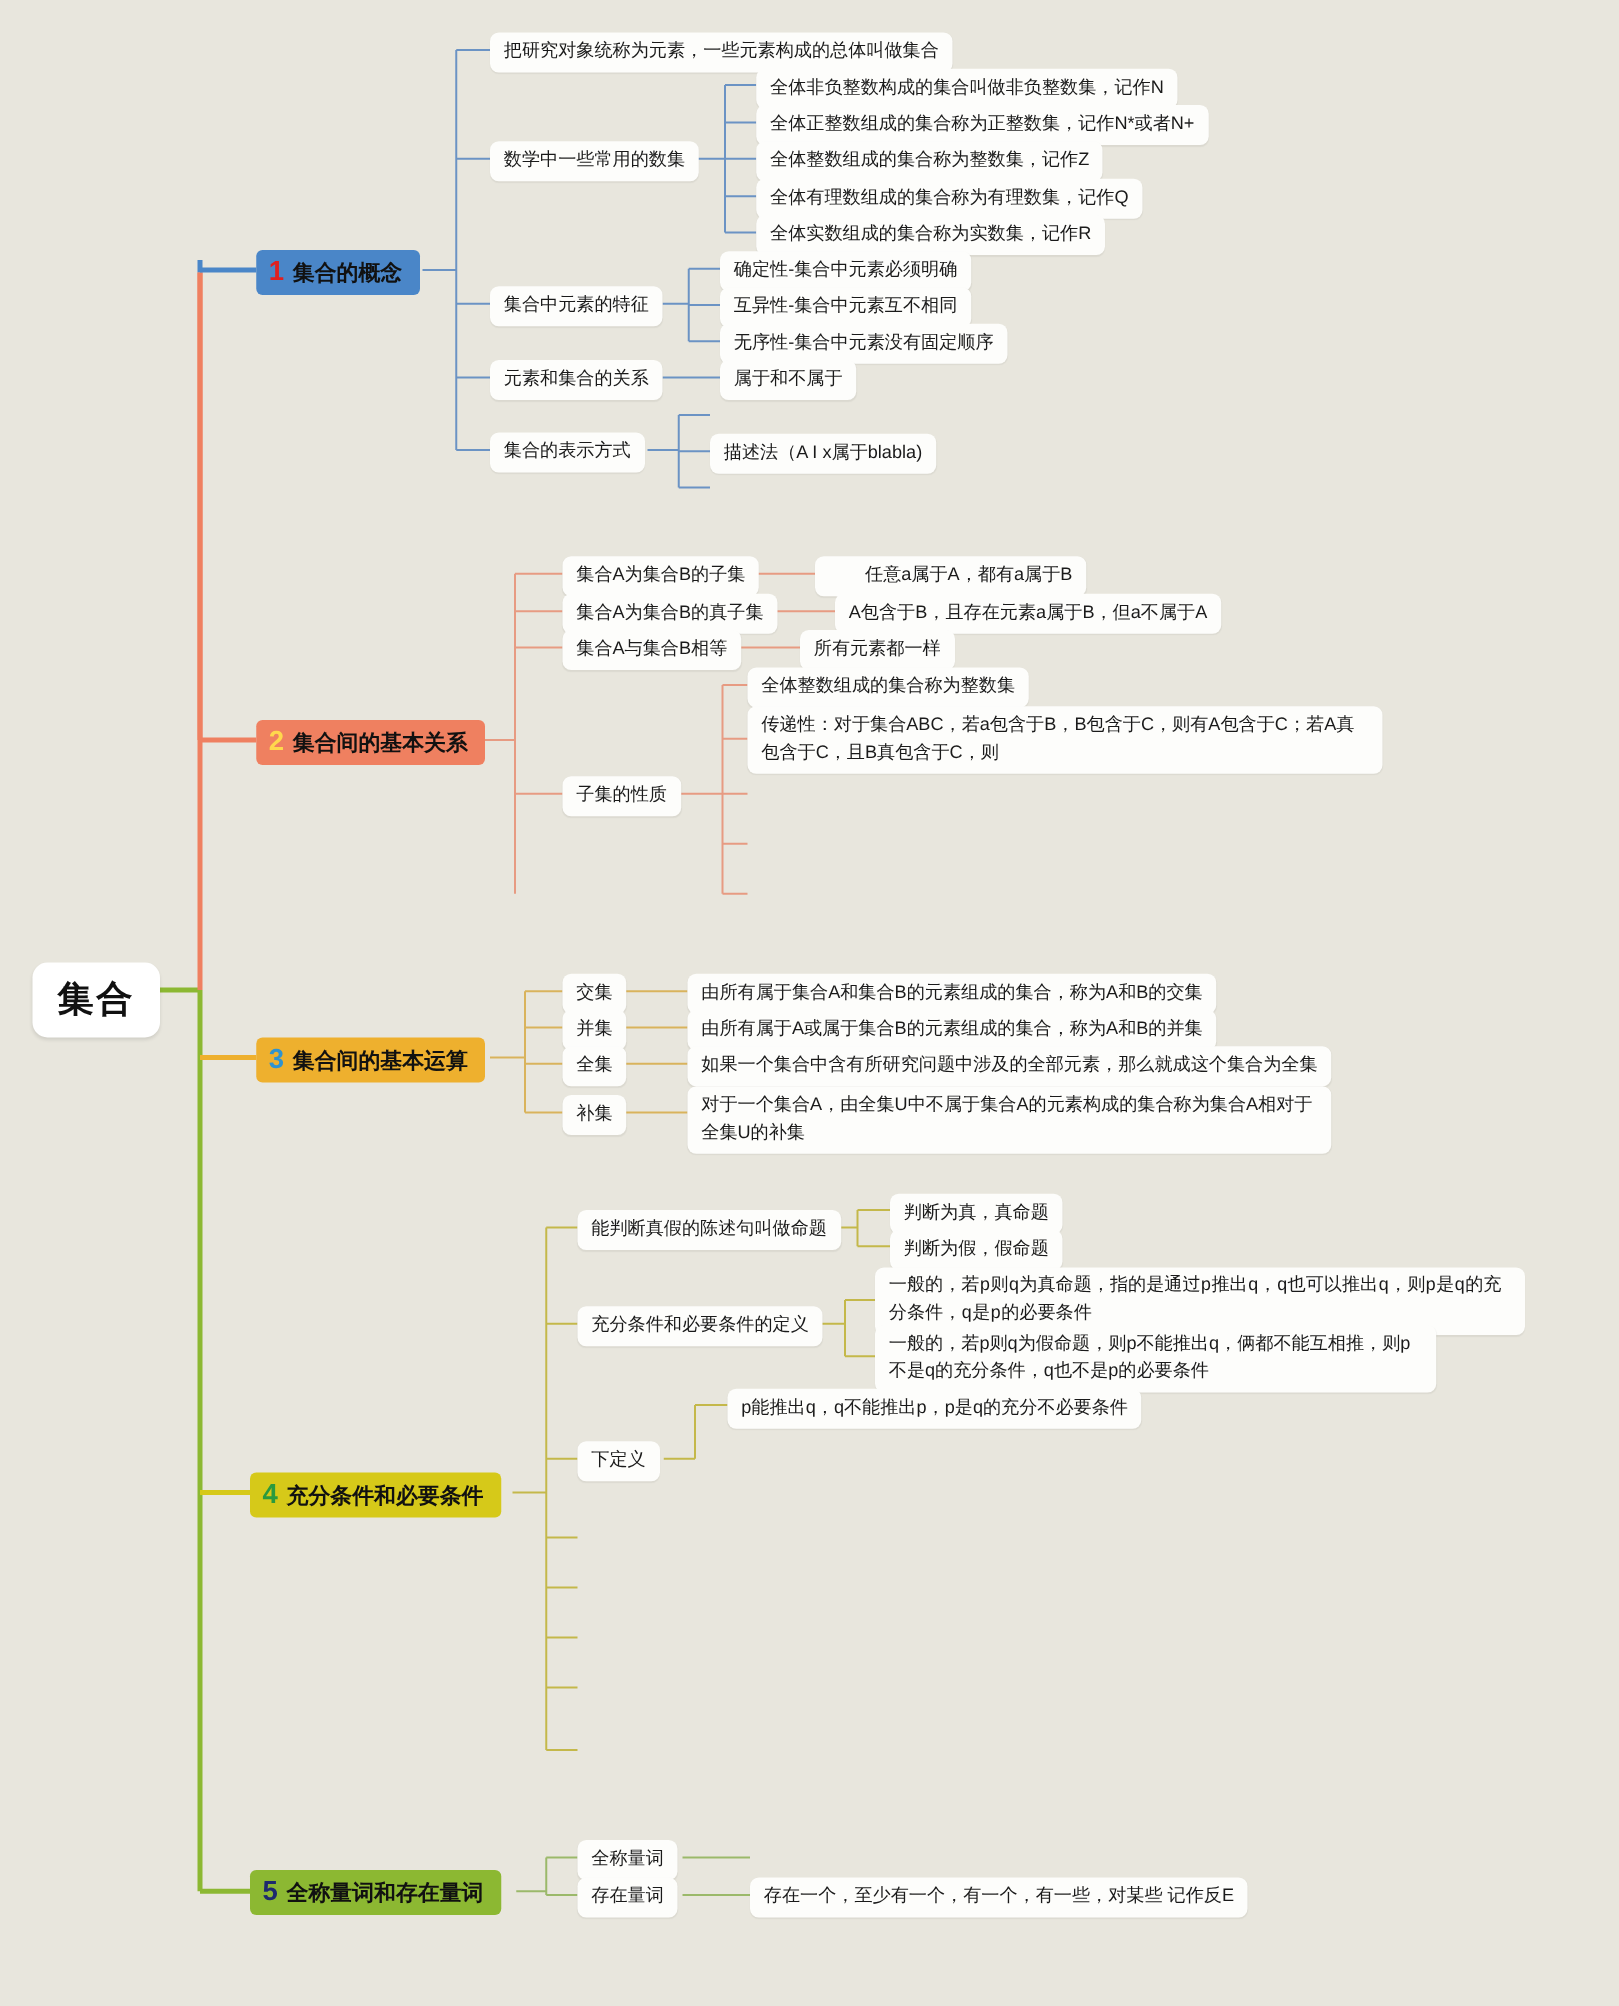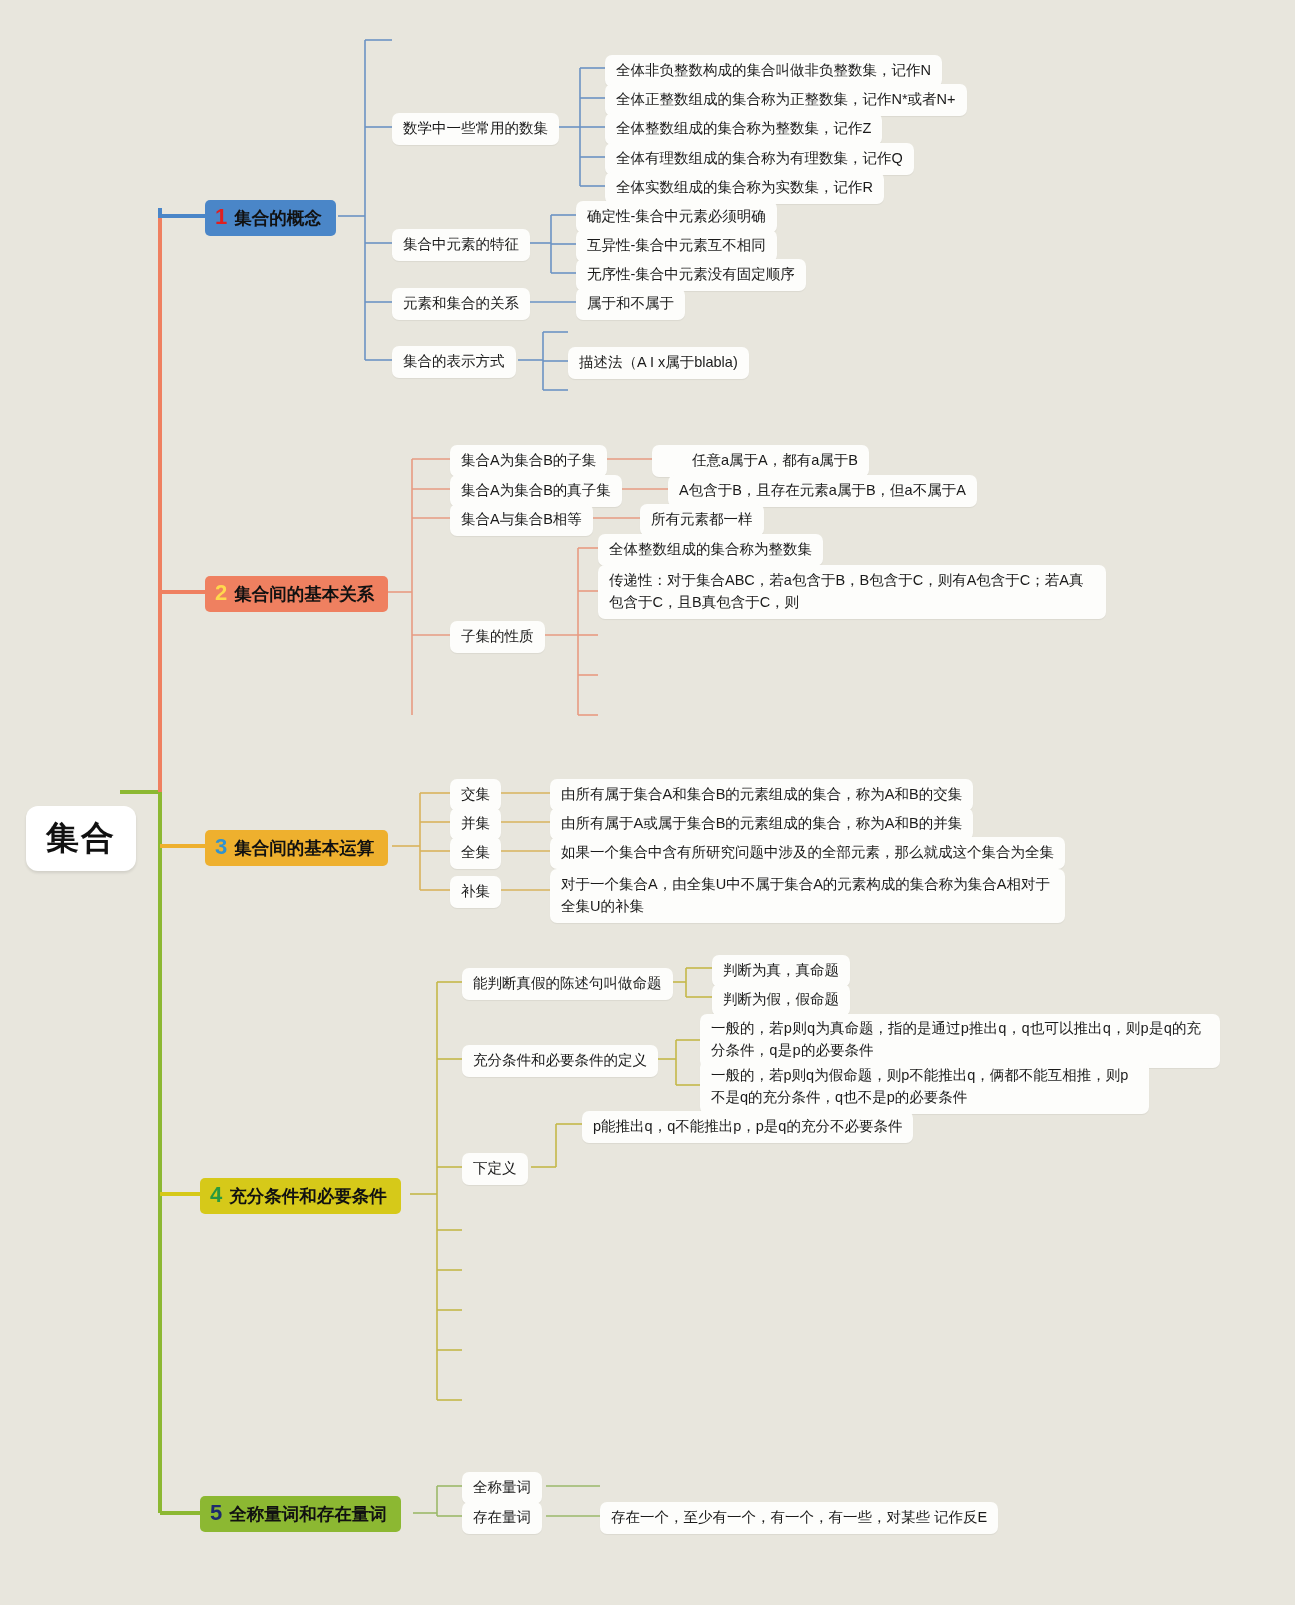--- a/index.html
+++ b/index.html
@@ -25,26 +25,25 @@
     white-space:nowrap;
     box-shadow:0 1px 1px rgba(0,0,0,0.06);
   }
   .node.wrap { white-space:normal; }
 
   .root {
     position:absolute;
     background:#ffffff;
     border-radius:12px;
     padding:10px 20px;
-    font-size:33px;
+    font-size:29px;
     font-weight:bold;
     letter-spacing:2px;
     color:#111;
     box-shadow:0 2px 3px rgba(0,0,0,0.10);
-    margin-top:36px;
   }
 
   .branch {
     position:absolute;
     border-radius:5px;
     padding:6px 14px 6px 10px;
     font-size:17.5px;
     font-weight:bold;
     color:#111;
     white-space:nowrap;
@@ -179,20 +178,21 @@
     <path d="M546,1516 L600,1516" stroke="#9bb96a" stroke-width="1.6" fill="none"></path>
   </svg>
 
   <div class="root" style="left:26px; top:770px;">集合</div>
 
   <div class="branch b1" style="left:205px; top:200px;">
     <span class="num">1</span>
     <span>集合的概念</span>
   </div>
 
+  <div class="node" style="left:392px; top:26px;">把研究对象统称为元素，一些元素构成的总体叫做集合</div>
 
   <div class="node" style="left:392px; top:113px;">数学中一些常用的数集</div>
   <div class="node" style="left:605px; top:55px;">全体非负整数构成的集合叫做非负整数集，记作N</div>
   <div class="node" style="left:605px; top:84px;">全体正整数组成的集合称为正整数集，记作N*或者N+</div>
   <div class="node" style="left:605px; top:113px;">全体整数组成的集合称为整数集，记作Z</div>
   <div class="node" style="left:605px; top:143px;">全体有理数组成的集合称为有理数集，记作Q</div>
   <div class="node" style="left:605px; top:172px;">全体实数组成的集合称为实数集，记作R</div>
 
   <div class="node" style="left:392px; top:229px;">集合中元素的特征</div>
   <div class="node" style="left:576px; top:201px;">确定性-集合中元素必须明确</div>

